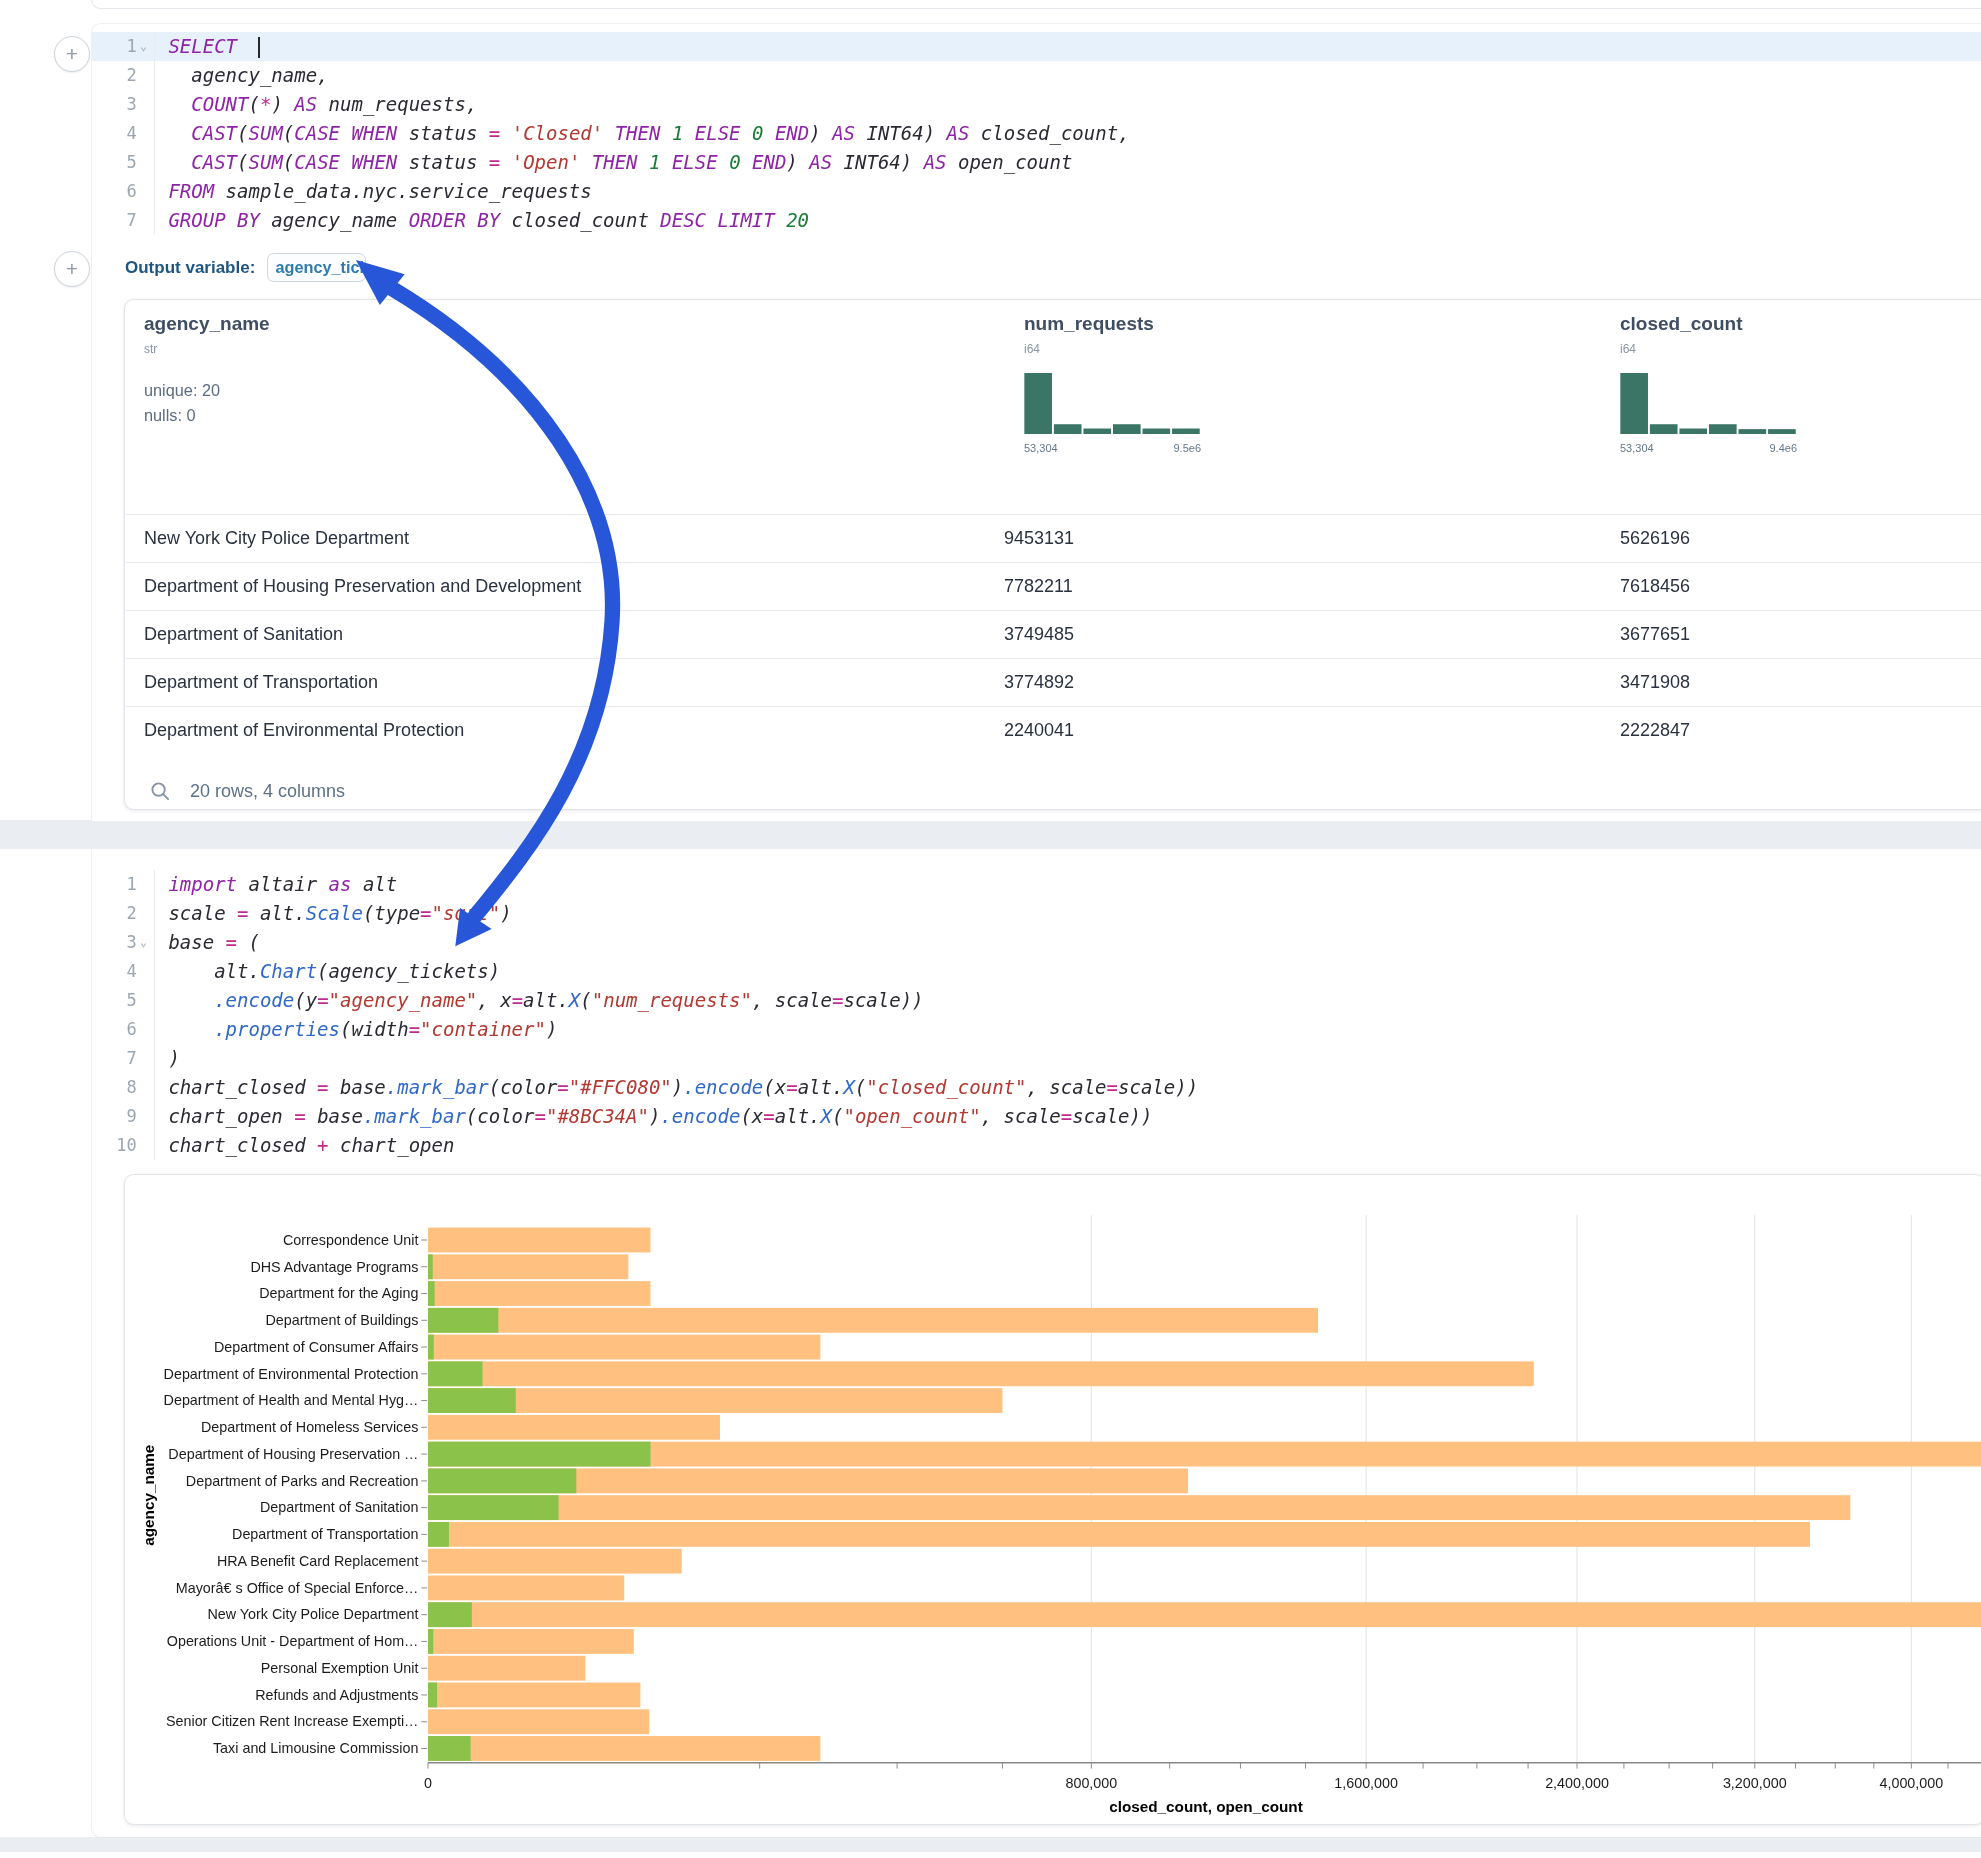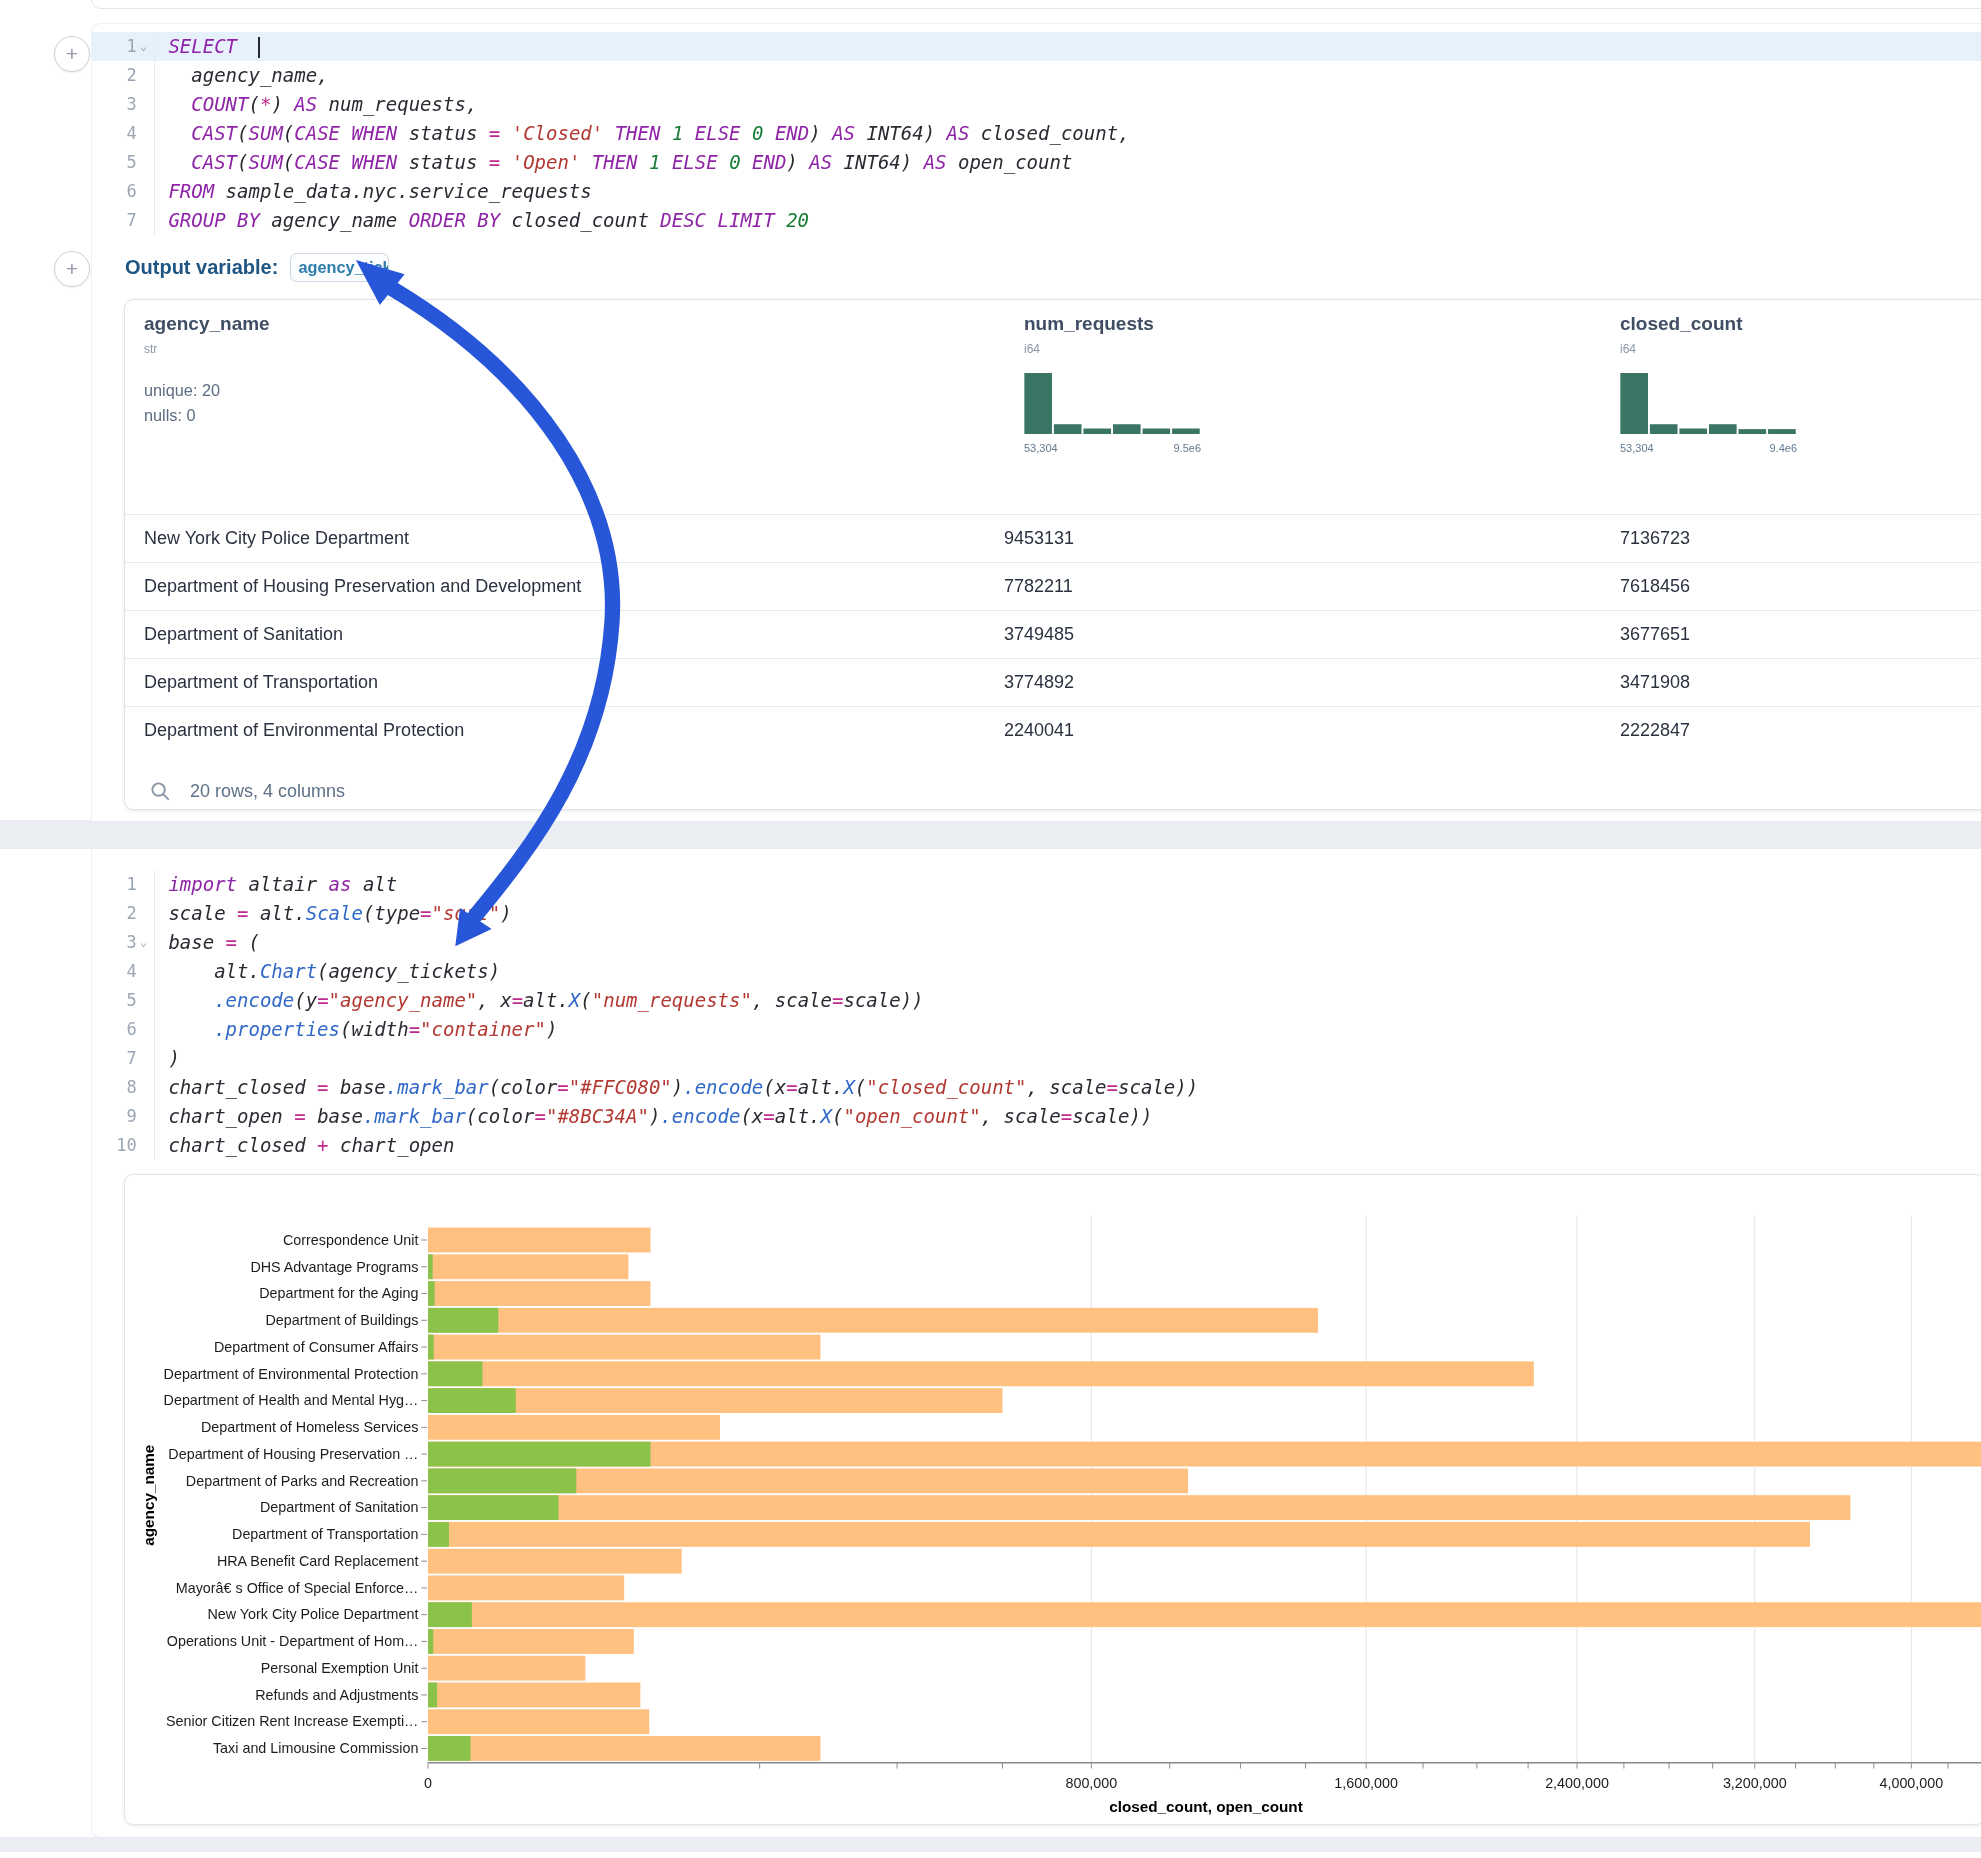--- a/index.html
+++ b/index.html
@@ -34,21 +34,21 @@
     border-right:1px solid #e8ebef;box-sizing:border-box;padding-right:3.8px;}
   .lnum{color:#9ba6b2;font-size:17px;text-align:right;display:inline-block;min-width:29px;}
   .fold-chevron{width:13.4px;font-size:11.5px;color:#97a1ad;text-align:center;line-height:29px;}
   .fold-spacer{width:13.4px;}
   .code-text{padding-left:13.4px;font-style:italic;}
   .tok-k{color:#8f23a7;} .tok-s{color:#b23831;} .tok-n{color:#187c36;}
   .tok-o{color:#c0298d;} .tok-f{color:#3068c8;} .tok-p{color:#2b2a33;}
   .caret{display:inline-block;width:1.9px;height:21px;background:#27272b;vertical-align:middle;margin-left:9.6px;}
   
   .output-bar{position:absolute;left:33px;top:229px;display:flex;align-items:center;gap:11.5px;}
-  .output-label{font-size:20px;font-weight:bold;color:#1f5582;}
+  .output-label{font-size:17px;font-weight:bold;color:#1f5582;}
   .var-pill{
     width:99px;height:29px;border:1px solid #ccd6e0;border-radius:6.7px;background:#fbfdfe;
     color:#2e7cad;font-size:16.3px;font-weight:bold;line-height:27px;padding:0 7.6px;
     overflow:hidden;white-space:nowrap;box-sizing:border-box;cursor:pointer;
   }
   
   .table-card{
     position:absolute;left:32px;top:275px;width:1902px;height:511px;
     background:#ffffff;border:1px solid #e0e4e9;border-radius:9.6px;
     box-shadow:0 1px 3.8px rgba(25,39,60,.10);box-sizing:border-box;
@@ -143,21 +143,21 @@
             </svg><div class="hist-labels">
               <span>53,304</span>
               <span>9.4e6</span>
             </div></div>
         </div>
       </div>
     <div id="table-body">
         <div class="trow">
           <div class="tcell" style="left: 19px;">New York City Police Department</div>
           <div class="tcell" style="left: 879px;">9453131</div>
-          <div class="tcell" style="left: 1495px;">7136723</div>
+          <div class="tcell" style="left: 1495px;">5626196</div>
         </div>
         <div class="trow">
           <div class="tcell" style="left: 19px;">Department of Housing Preservation and Development</div>
           <div class="tcell" style="left: 879px;">7782211</div>
           <div class="tcell" style="left: 1495px;">7618456</div>
         </div>
         <div class="trow">
           <div class="tcell" style="left: 19px;">Department of Sanitation</div>
           <div class="tcell" style="left: 879px;">3749485</div>
           <div class="tcell" style="left: 1495px;">3677651</div>

